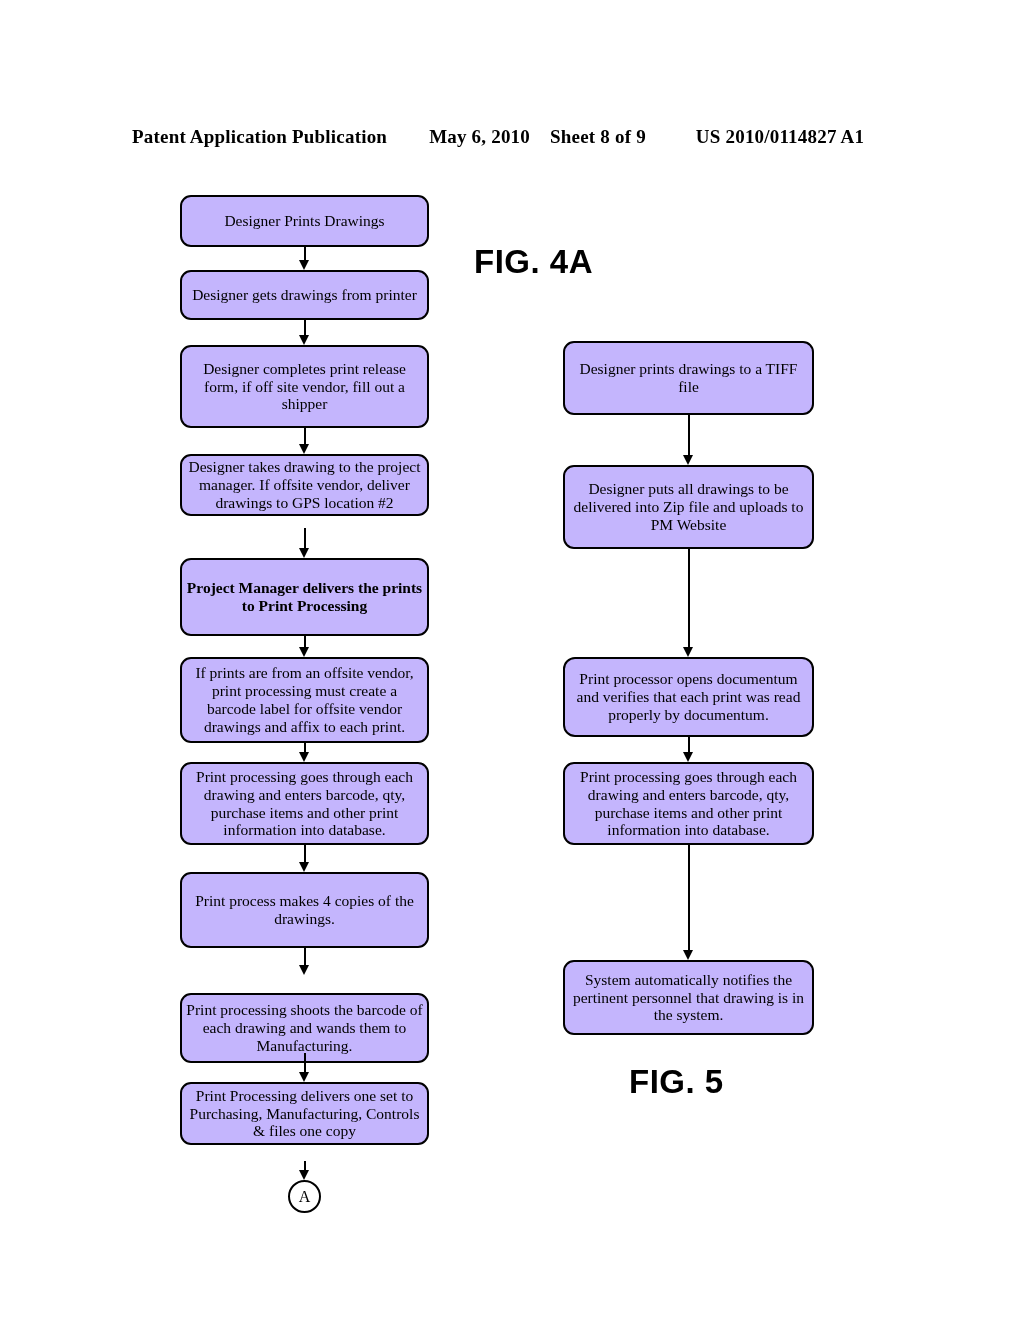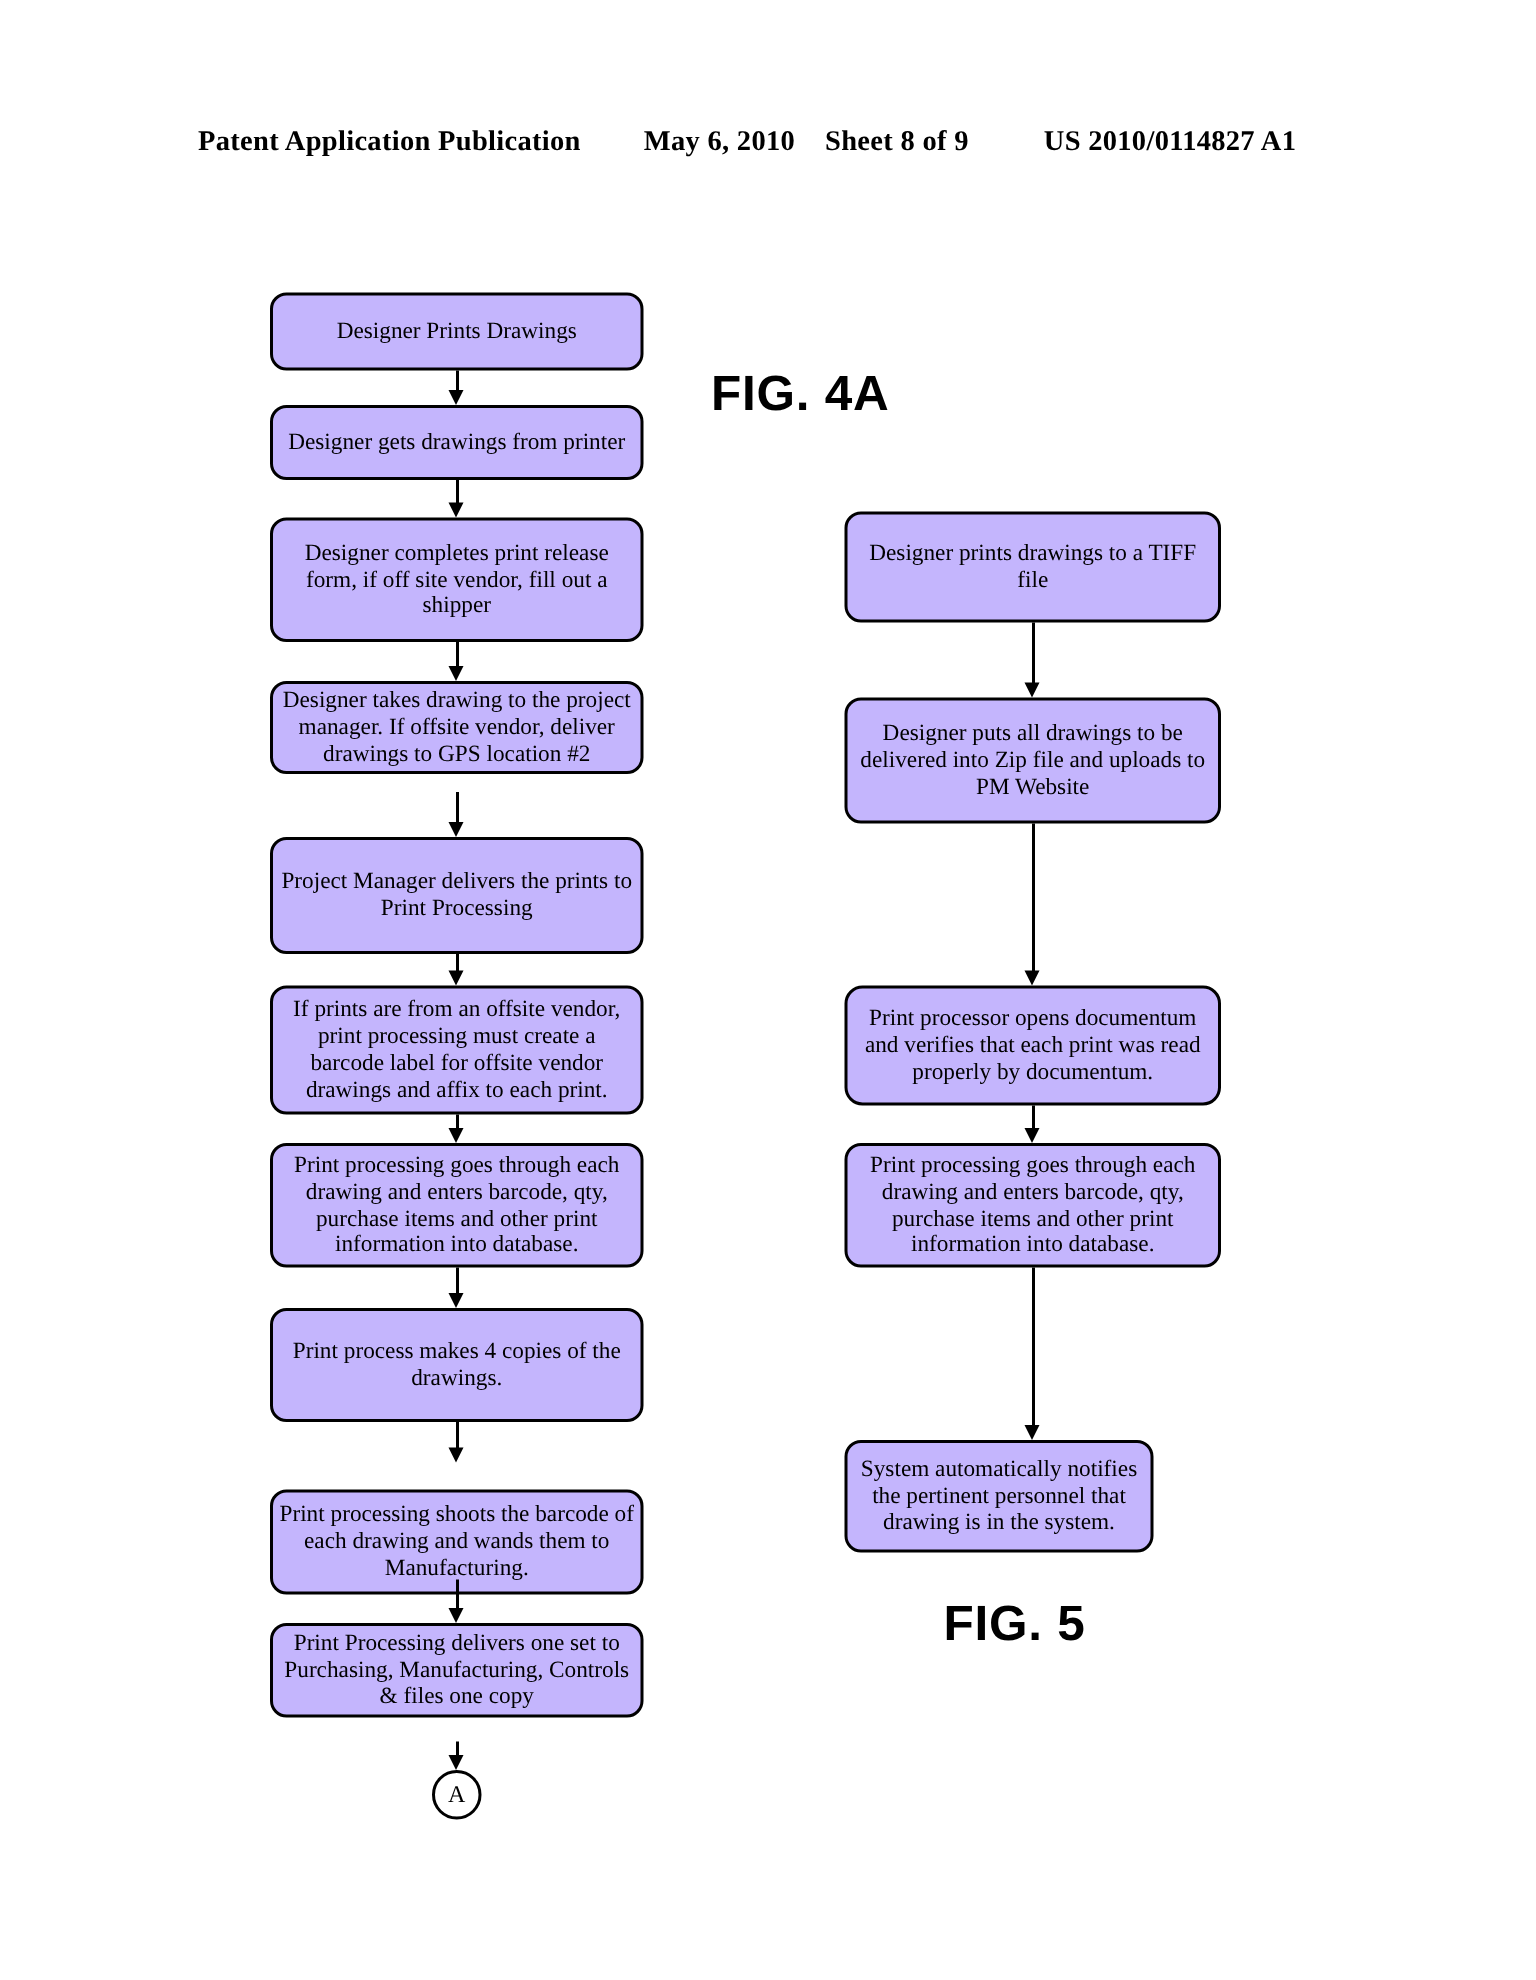--- a/index.html
+++ b/index.html
@@ -25,21 +25,21 @@
     display: flex;
     align-items: baseline;
     font-family: "Liberation Serif", serif;
     font-weight: bold;
     font-size: 19px;
     letter-spacing: 0.2px;
     white-space: nowrap;
   }
   #page-header .hdr-pub      { }
   #page-header .hdr-date     { margin-left: 42px; }
-  #page-header .hdr-sheet    { margin-left: 20px; }
+  #page-header .hdr-sheet    { margin-left: 20px; margin-top: 42px; }
   #page-header .hdr-patno    { margin-left: 50px; }
 
   
   #flow-canvas {
     position: absolute;
     top: 0;
     left: 0;
     width: 1024px;
     height: 1320px;
   }
@@ -159,21 +159,21 @@
 
   <div class="flow-box" style="left:180px; top:454px; width:249px; height:62px;">
     <span class="box-text">Designer takes drawing to the project manager. If offsite vendor, deliver drawings to GPS location #2</span>
   </div>
 
   <div class="connector" style="left:180px; top:528px; width:249px; height:30px;">
     <div class="conn-line" style="height:21px;"></div>
     <div class="conn-head"></div>
   </div>
 
-  <div class="flow-box" style="left:180px; top:558px; width:249px; height:78px;">
+  <div class="flow-box" style="left:180px; top:558px; width:249px; height:78px;font-weight:bold;">
     <span class="box-text">Project Manager delivers the prints to Print Processing</span>
   </div>
 
   <div class="connector" style="left:180px; top:636px; width:249px; height:21px;">
     <div class="conn-line" style="height:12px;"></div>
     <div class="conn-head"></div>
   </div>
 
   <div class="flow-box" style="left:180px; top:657px; width:249px; height:86px;">
     <span class="box-text">If prints are from an offsite vendor, print processing must create a barcode label for offsite vendor drawings and affix to each print.</span>
@@ -253,17 +253,17 @@
 
   <div class="flow-box" style="left:563px; top:762px; width:251px; height:83px;">
     <span class="box-text">Print processing goes through each drawing and enters barcode, qty, purchase items and other print information into database.</span>
   </div>
 
   <div class="connector" style="left:563px; top:845px; width:251px; height:115px;">
     <div class="conn-line" style="height:106px;"></div>
     <div class="conn-head"></div>
   </div>
 
-  <div class="flow-box" style="left:563px; top:960px; width:206px; height:75px;">
+  <div class="flow-box" style="left:563px; top:960px; width:251px; height:75px;">
     <span class="box-text">System automatically notifies the pertinent personnel that drawing is in the system.</span>
   </div>
 
 </div>
 
 </body></html>

